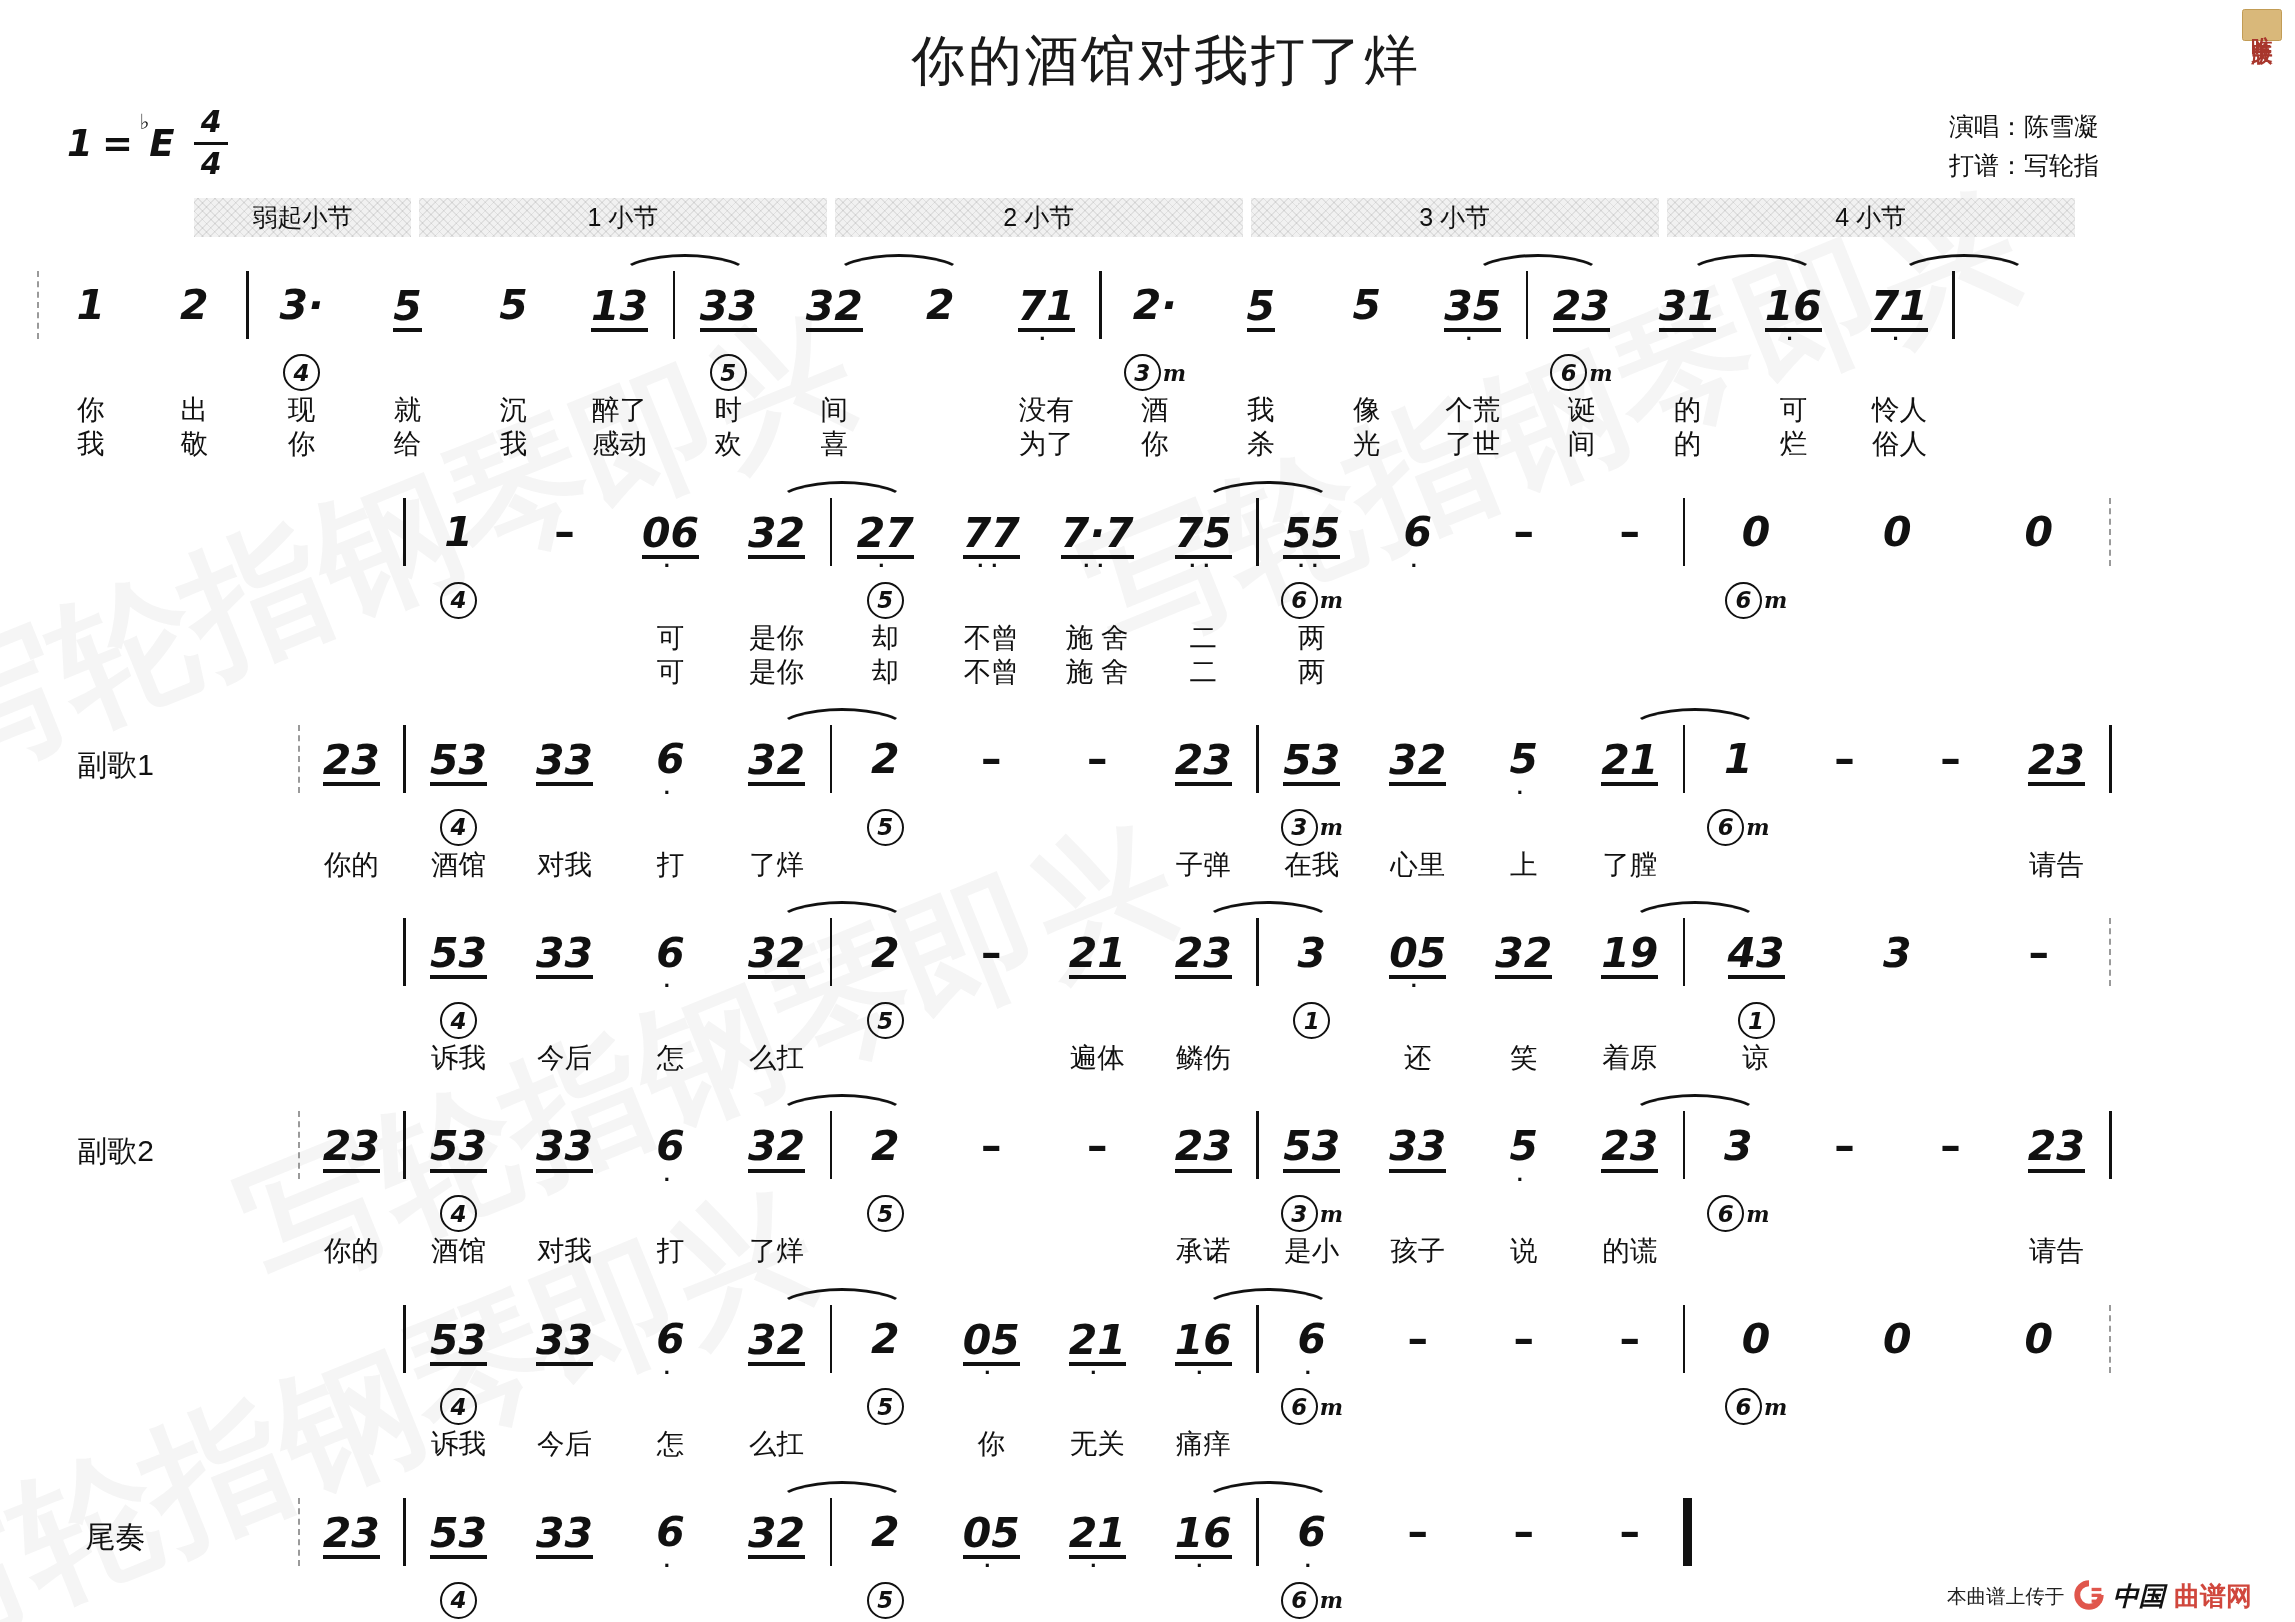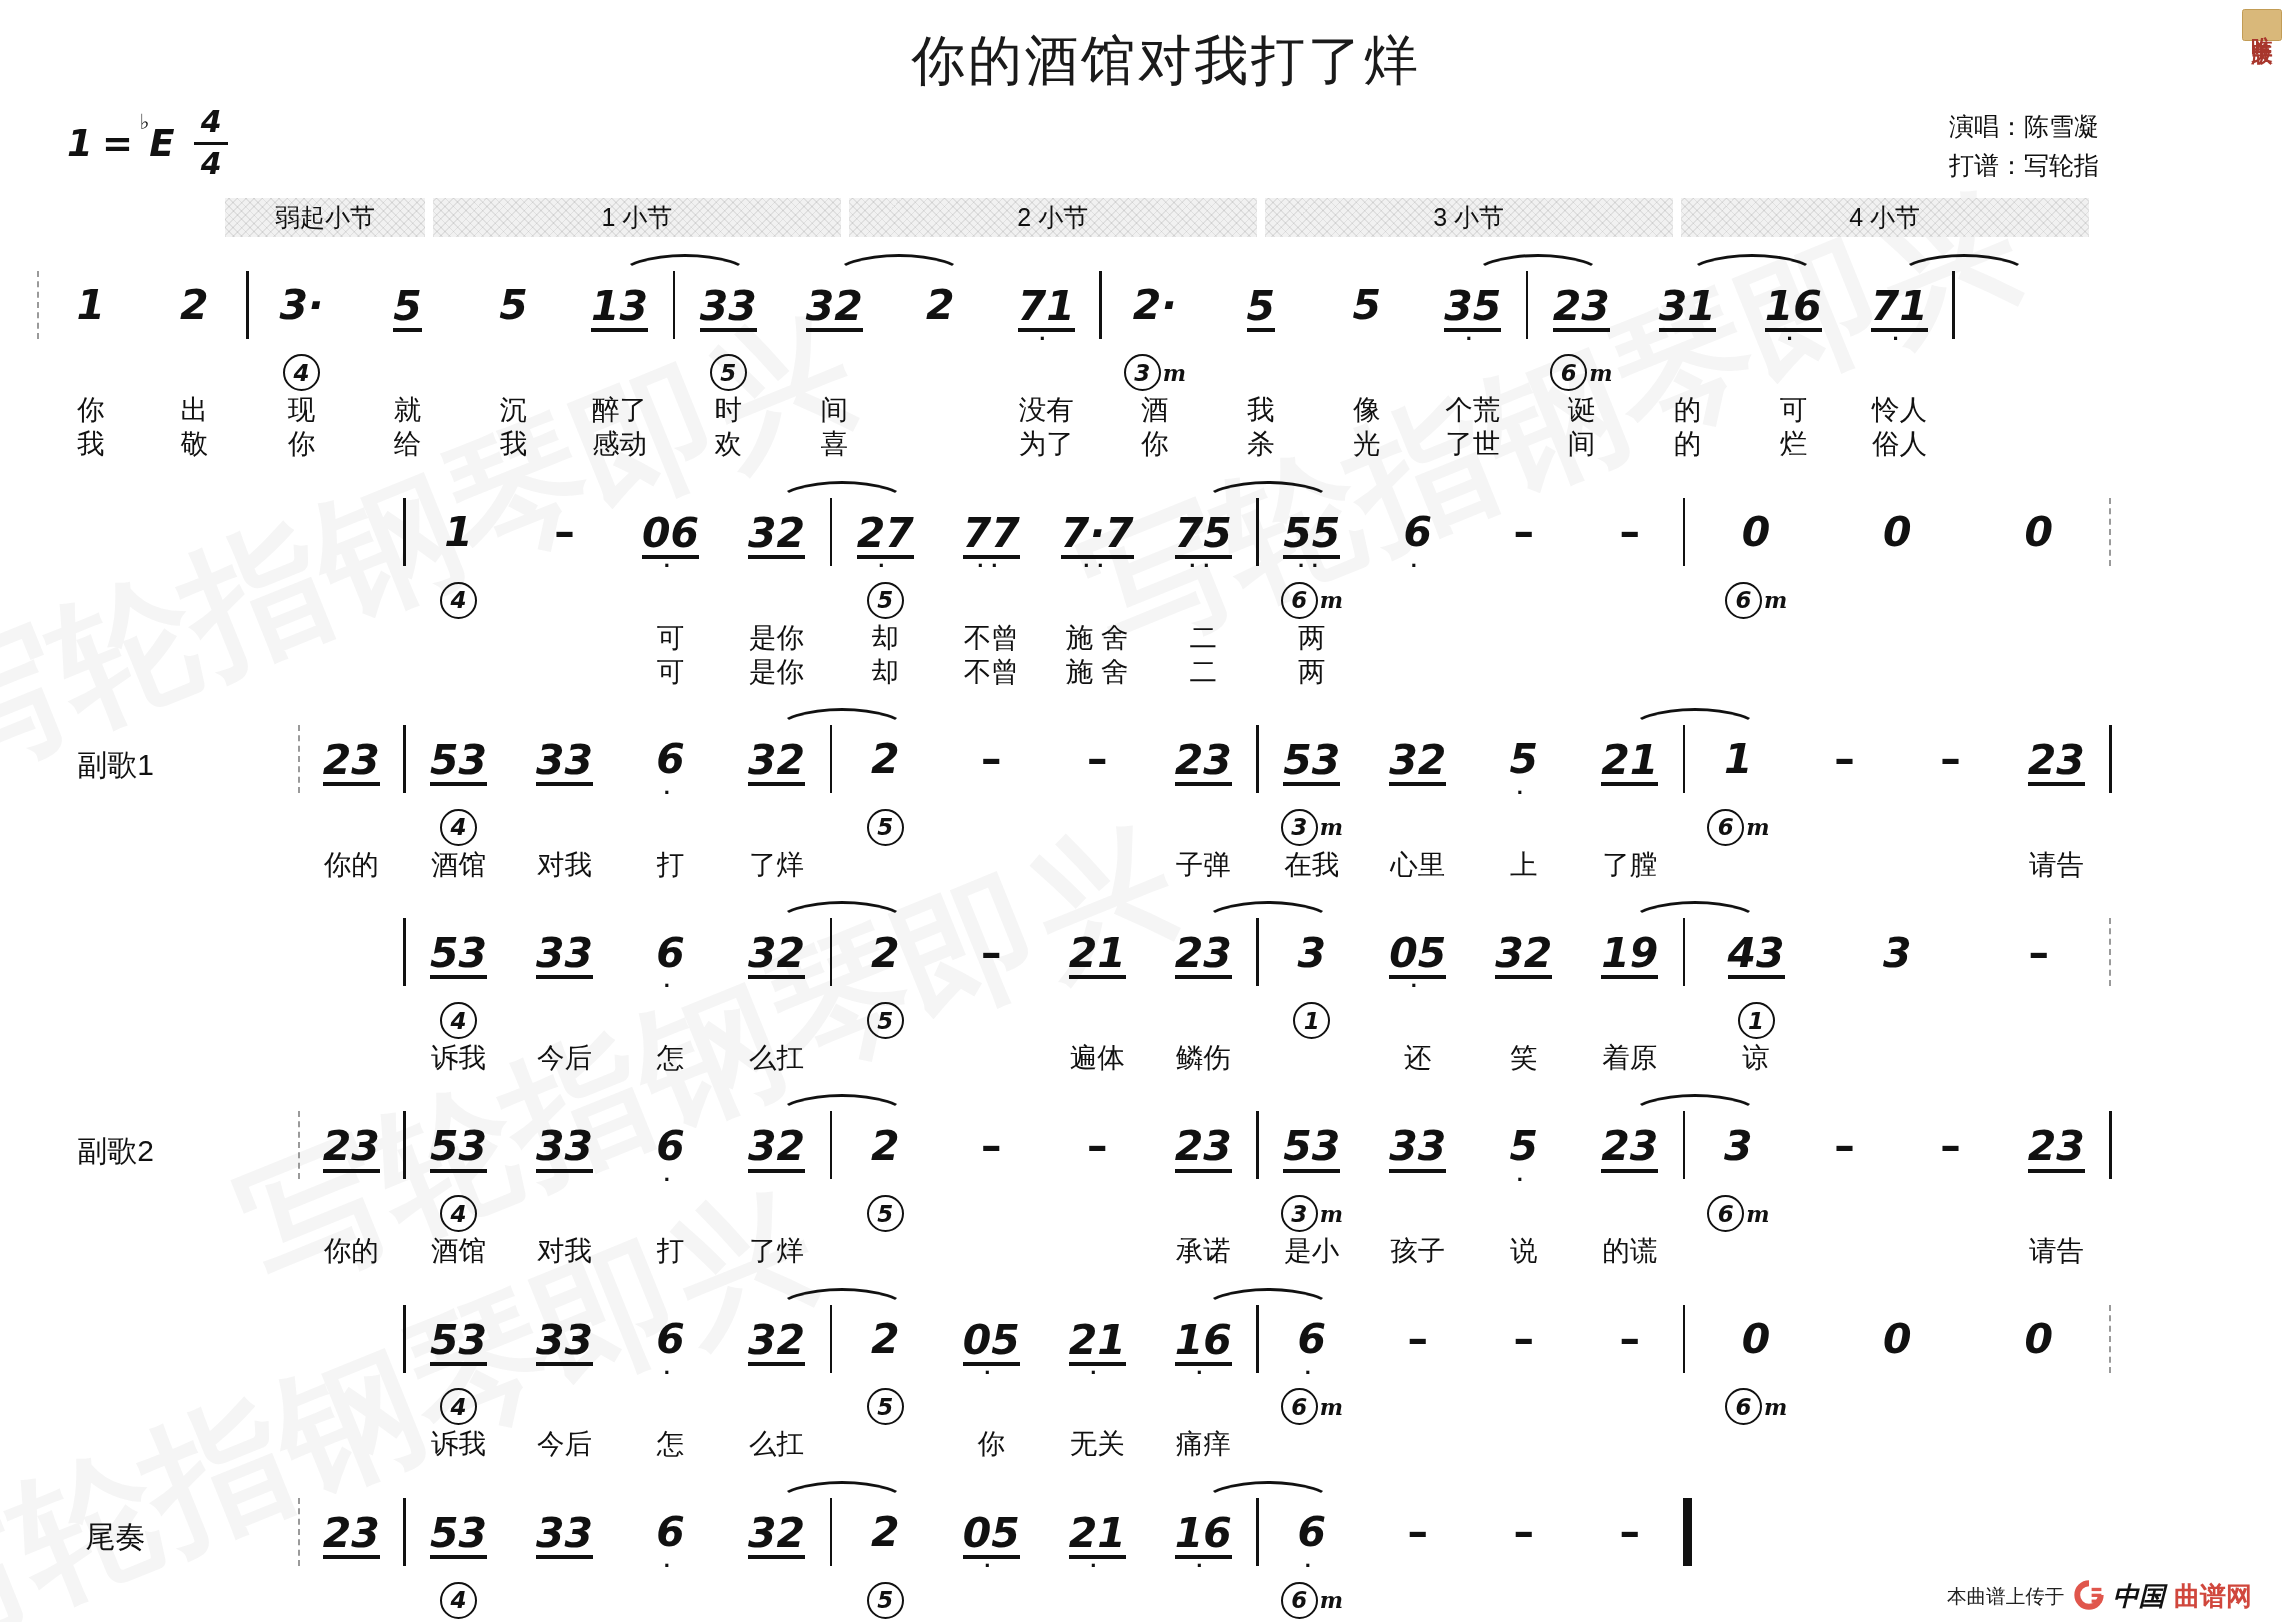--- a/index.html
+++ b/index.html
@@ -31,21 +31,21 @@
          line-height:1;margin-left:19.6px;}
   .mtop{padding:0 6.5px 5.2px;border-bottom:3.3px solid #111;}
   .mbot{padding-top:3.9px;}
   .credits{font-size:25px;line-height:1.55;color:#111;}
   
   .headerbar{display:flex;gap:7.9px;margin:13px 0 0 157px;}
   .seg{height:39px;display:flex;align-items:center;justify-content:center;font-size:25px;color:#111;
        background-color:#f1f1f1;
        background-image:repeating-linear-gradient(45deg,rgba(0,0,0,0.07) 0 1.3px,transparent 1.3px 5.9px),
                         repeating-linear-gradient(-45deg,rgba(0,0,0,0.07) 0 1.3px,transparent 1.3px 5.9px);}
-  .seg-pickup{width:200px;margin-left:31px;}
+  .seg-pickup{width:217px;}
   .seg-bar{width:408px;}
   
   .score{margin-top:15.7px;}
   .system{display:flex;margin-bottom:17px;}
   .sys-label{width:157px;padding-top:38px;font-size:30px;text-align:center;white-space:nowrap;}
   .sys-music{display:flex;align-items:flex-start;}
   .pickup-area{width:209px;display:flex;}
   .pk-spacer{flex:1;}
   .bar{width:424px;display:flex;}
   .beat{flex:1;position:relative;display:flex;flex-direction:column;align-items:center;padding-top:19.6px;}

